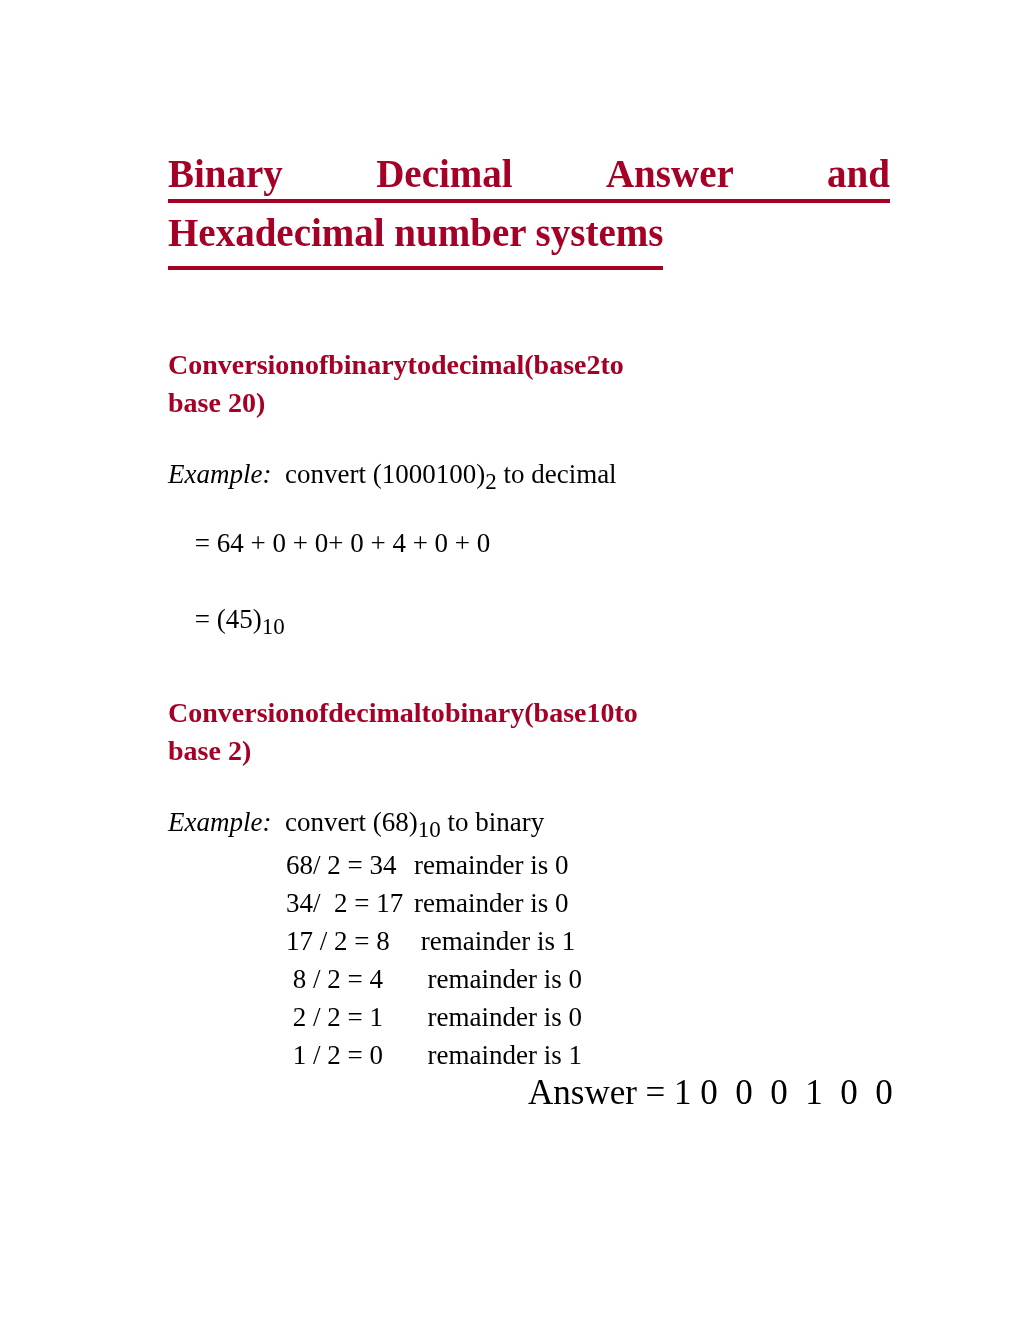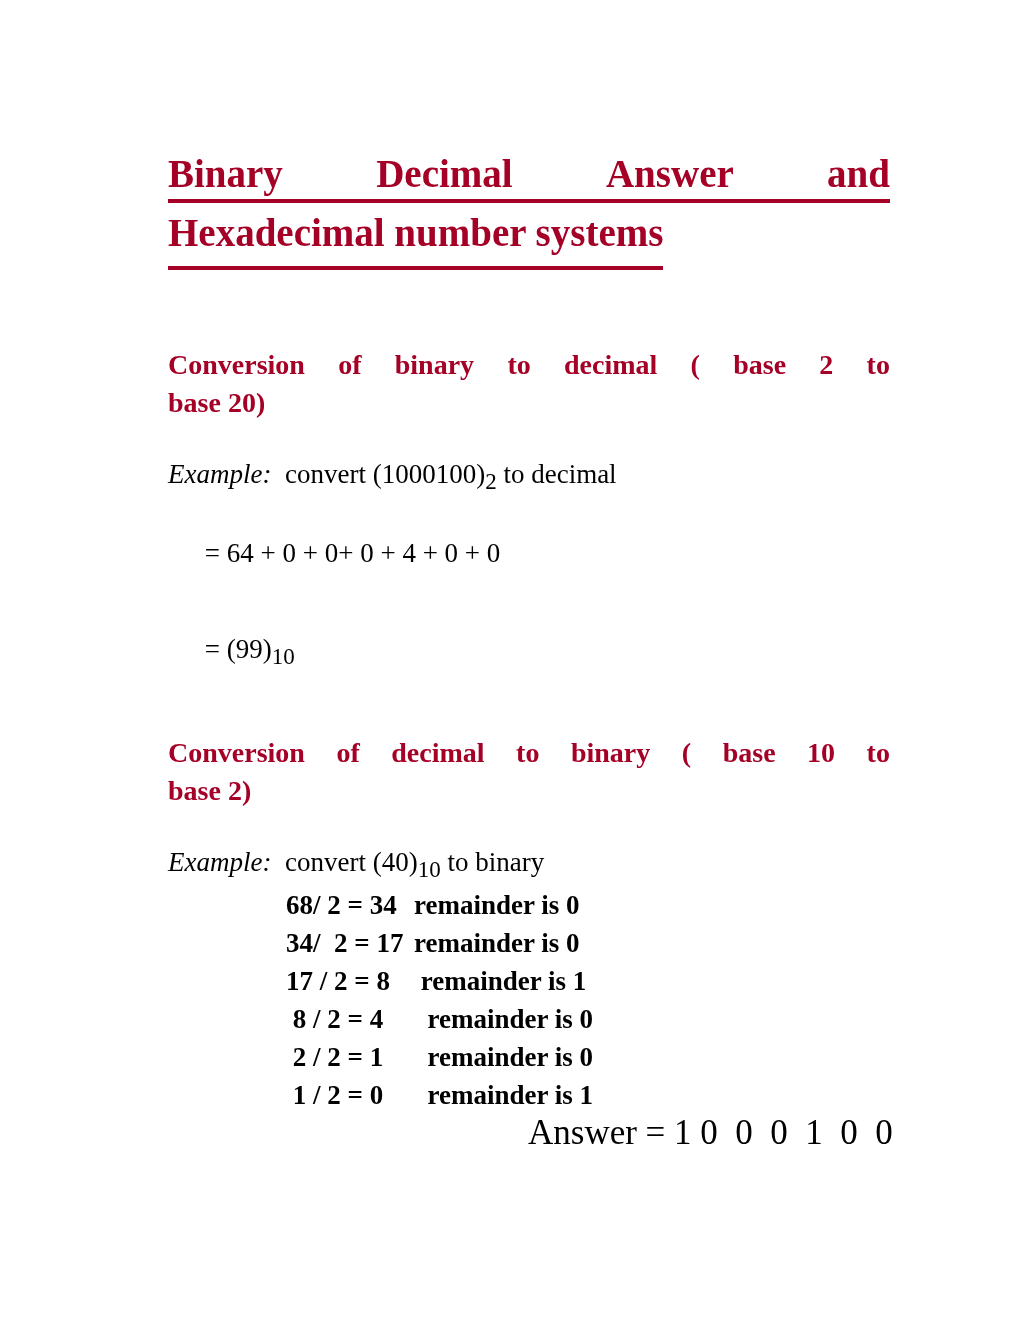--- a/index.html
+++ b/index.html
@@ -64,21 +64,21 @@
     color: #A50026;
     font-weight: bold;
     font-size: 28px;
     line-height: 38px;
     text-align: justify;
     width: 722px;
     margin: 0;
   }
   .section-heading .hline-just {
     display: flex;
-    justify-content: space-between;
+    justify-content: flex-start;
     width: 722px;
     white-space: nowrap;
   }
   .section-heading .hline-last {
     display: block;
     white-space: nowrap;
   }
 
   
   .body-line {
@@ -90,21 +90,21 @@
   }
   .it { font-style: italic; }
   .sub {
     font-size: 23px;
     vertical-align: -0.26em;
   }
 
   .eq-line {
     font-size: 27px;
     line-height: 33px;
-    margin: 12px;
+    margin: 2px;
     white-space: pre;
     padding-left: 18px;
   }
 
   
   .sp-title-to-sec  { height: 76px; }
   .sp-sec-to-ex     { height: 36px; }
   .sp-ex-to-eq1     { height: 27px; }
   .sp-eq1-to-eq2    { height: 39px; }
   .sp-eq2-to-sec2   { height: 49px; }
@@ -114,21 +114,20 @@
   .div-block {
     margin: 0;
     padding: 0;
     font-size: 27px;
     line-height: 38px;
   }
   .div-row {
     display: block;
     white-space: pre;
     padding-left: 118px;
-    font-weight: bold;
   }
   .div-row .lhs {
     display: inline-block;
     width: 128px;
     text-align: left;
   }
   .answer-row {
     display: block;
     white-space: pre;
     padding-left: 360px;
@@ -172,42 +171,42 @@
     <div class="sp-sec-to-ex"></div>
 
     <p class="body-line"><span class="it">Example:</span><span>  convert (1000100)</span><span class="sub">2</span><span> to decimal</span></p>
 
     <div class="sp-ex-to-eq1"></div>
 
     <p class="eq-line"> = 64 + 0 + 0+ 0 + 4 + 0 + 0</p>
 
     <div class="sp-eq1-to-eq2"></div>
 
-    <p class="eq-line"><span> = (99)</span><span class="sub">10</span></p>
+    <p class="eq-line"><span> = (45)</span><span class="sub">10</span></p>
 
     <div class="sp-eq2-to-sec2"></div>
 
     <h2 class="section-heading">
       <span class="hline-just">
         <span>Conversion</span>
         <span>of</span>
         <span>decimal</span>
         <span>to</span>
         <span>binary</span>
         <span>(</span>
         <span>base</span>
         <span>10</span>
         <span>to</span>
       </span>
       <span class="hline-last">base 2)</span>
     </h2>
 
     <div class="sp-sec2-to-ex2"></div>
 
-    <p class="body-line"><span class="it">Example:</span><span>  convert (40)</span><span class="sub">10</span><span> to binary</span></p>
+    <p class="body-line"><span class="it">Example:</span><span>  convert (68)</span><span class="sub">10</span><span> to binary</span></p>
 
     <div class="div-block">
       <span class="div-row"><span class="lhs">68/ 2 = 34</span><span>remainder is 0</span></span>
       <span class="div-row"><span class="lhs">34/  2 = 17</span><span>remainder is 0</span></span>
       <span class="div-row"><span class="lhs">17 / 2 = 8</span><span> remainder is 1</span></span>
       <span class="div-row"><span class="lhs"> 8 / 2 = 4</span><span>  remainder is 0</span></span>
       <span class="div-row"><span class="lhs"> 2 / 2 = 1</span><span>  remainder is 0</span></span>
       <span class="div-row"><span class="lhs"> 1 / 2 = 0</span><span>  remainder is 1</span></span>
       <span class="answer-row">Answer = 1 0  0  0  1  0  0</span>
     </div>

